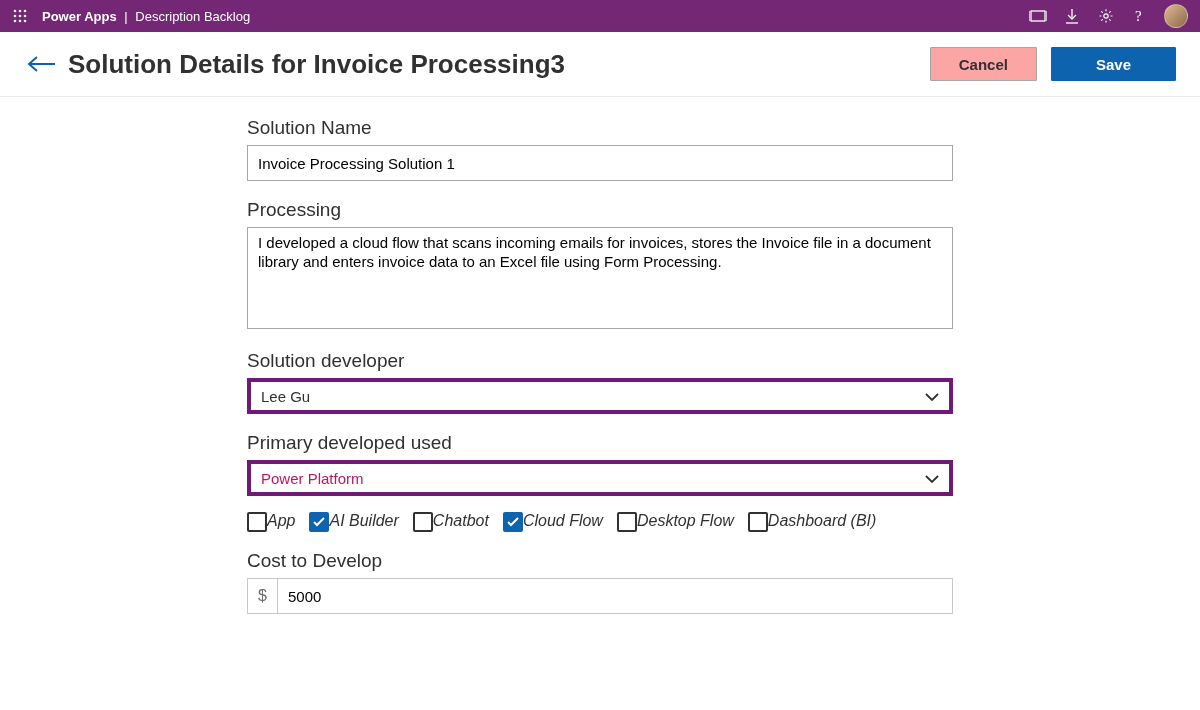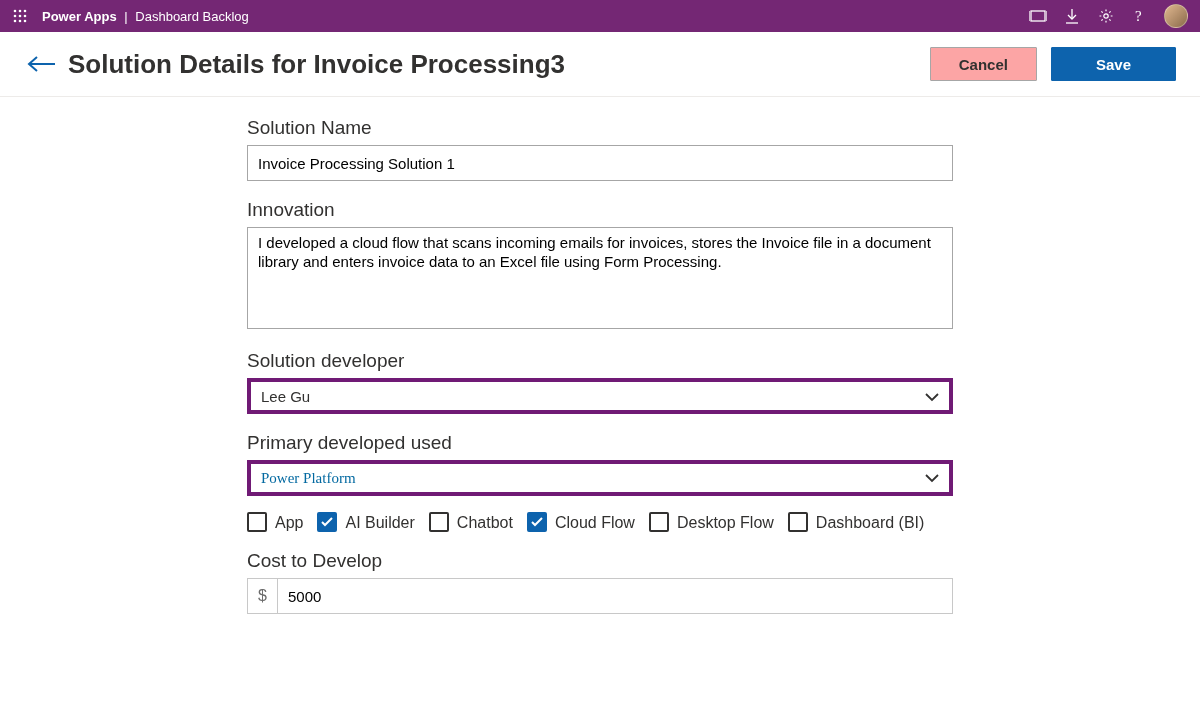--- a/index.html
+++ b/index.html
@@ -18,24 +18,24 @@
   .page-title { font-size: 26px; font-weight: 600; flex: 1; }
   .btn { height: 34px; padding: 0 28px; font-size: 15px; border: 1px solid #a6a6a6; background:#fca5a5; color:#323130; font-weight:600; cursor:pointer; border-radius:1px; }
   .btn.primary { background:#0d63ad; color:#fff; border-color:#0d63ad; margin-left: 14px; padding: 0 44px; }
   .form-wrap { padding: 12px 0 0 0; display:flex; justify-content:center; }
   .form { width: 706px; }
   .field-label { font-size: 19px; font-weight: 400; margin-bottom: 6px; margin-top: 18px; }
   .field-label.first { margin-top: 8px; }
   .text-input { width:100%; height:36px; border:1px solid #a6a6a6; padding: 0 10px; font-size:15px; font-family:Liberation Sans, sans-serif; outline:none; }
   .textarea { width:100%; height:102px; border:1px solid #a6a6a6; padding: 6px 10px; font-size:15px; font-family:inherit; resize:none; line-height:1.25; outline:none; }
   .select { width:100%; height:36px; border:4px solid #701a75; padding: 10px 10px; font-size:15px; display:flex; align-items:center; justify-content:space-between; cursor:pointer; background:#fff; }
-  .select.light { color:#0369a1;font-family:Liberation Serif, serif; }
+  .select.light { color:#be185d; }
   .chev { color:#323130; }
   .checks { display:flex; align-items:center; gap: 14px; margin-top: 16px; flex-wrap:nowrap; }
-  .check { display:flex; align-items:flex-end; gap:8px; cursor:pointer; }
+  .check { display:flex; align-items:flex-start; cursor:pointer;font-style:italic; }
   .box { width:20px; height:20px; border:2px solid #323130; border-radius:2px; display:flex; align-items:center; justify-content:center; }
   .box.checked { background:#0d63ad; border-color:#0d63ad; }
   .box.checked svg { display:block; }
   .box svg { display:none; }
   .check-label { font-size:16px; white-space:nowrap; }
   .cost-row { display:flex; align-items:center; width:100%; }
   .dollar { width:30px; height:36px; border:1px solid #c8c8c8; border-right:none; display:flex; align-items:center; justify-content:center; color:#6b6b6b; font-size:16px; }
   .cost-input { flex:1; height:36px; border:1px solid #c8c8c8; padding:0 10px; font-size:15px; font-family:inherit; outline:none; }
 </style>
 </head>
@@ -53,21 +53,21 @@
           <circle cx="12" cy="7" r="1.3"></circle>
           <circle cx="2" cy="12" r="1.3"></circle>
           <circle cx="7" cy="12" r="1.3"></circle>
           <circle cx="12" cy="12" r="1.3"></circle>
         </g>
       </svg>
   </div>
   <div class="brand">
     <span>Power Apps</span>
     <span class="sep">|</span>
-    <span class="sub">Dashboard Backlog</span>
+    <span class="sub">Description Backlog</span>
   </div>
   <div class="topbar-spacer"></div>
   <div class="topbar-icons">
     <div class="ticon">
       <svg width="18" height="14" viewBox="0 0 18 14" fill="none" stroke="#fff" stroke-width="1.3">
           <rect x="2" y="2" width="14" height="10"></rect>
           <line x1="0" y1="2" x2="0" y2="12"></line>
           <line x1="18" y1="2" x2="18" y2="12"></line>
         </svg>
     </div>
@@ -104,21 +104,21 @@
   <button class="btn">Cancel</button>
   <button class="btn primary">Save</button>
 </div>
 
 <div class="form-wrap">
   <div class="form">
 
     <div class="field-label first">Solution Name</div>
     <input class="text-input" value="Invoice Processing Solution 1" style="">
 
-    <div class="field-label">Innovation</div>
+    <div class="field-label">Processing</div>
     <textarea class="textarea" style="">I developed a cloud flow that scans incoming emails for invoices, stores the Invoice file in a document library and enters invoice data to an Excel file using Form Processing.</textarea>
 
     <div class="field-label">Solution developer</div>
     <div class="select">
       <span>Lee Gu</span>
       <span class="chev">
         <svg width="14" height="10" viewBox="0 0 14 10" fill="none" stroke="#323130" stroke-width="1.8">
             <polyline points="1,2 7,8 13,2"></polyline>
           </svg>
       </span>

